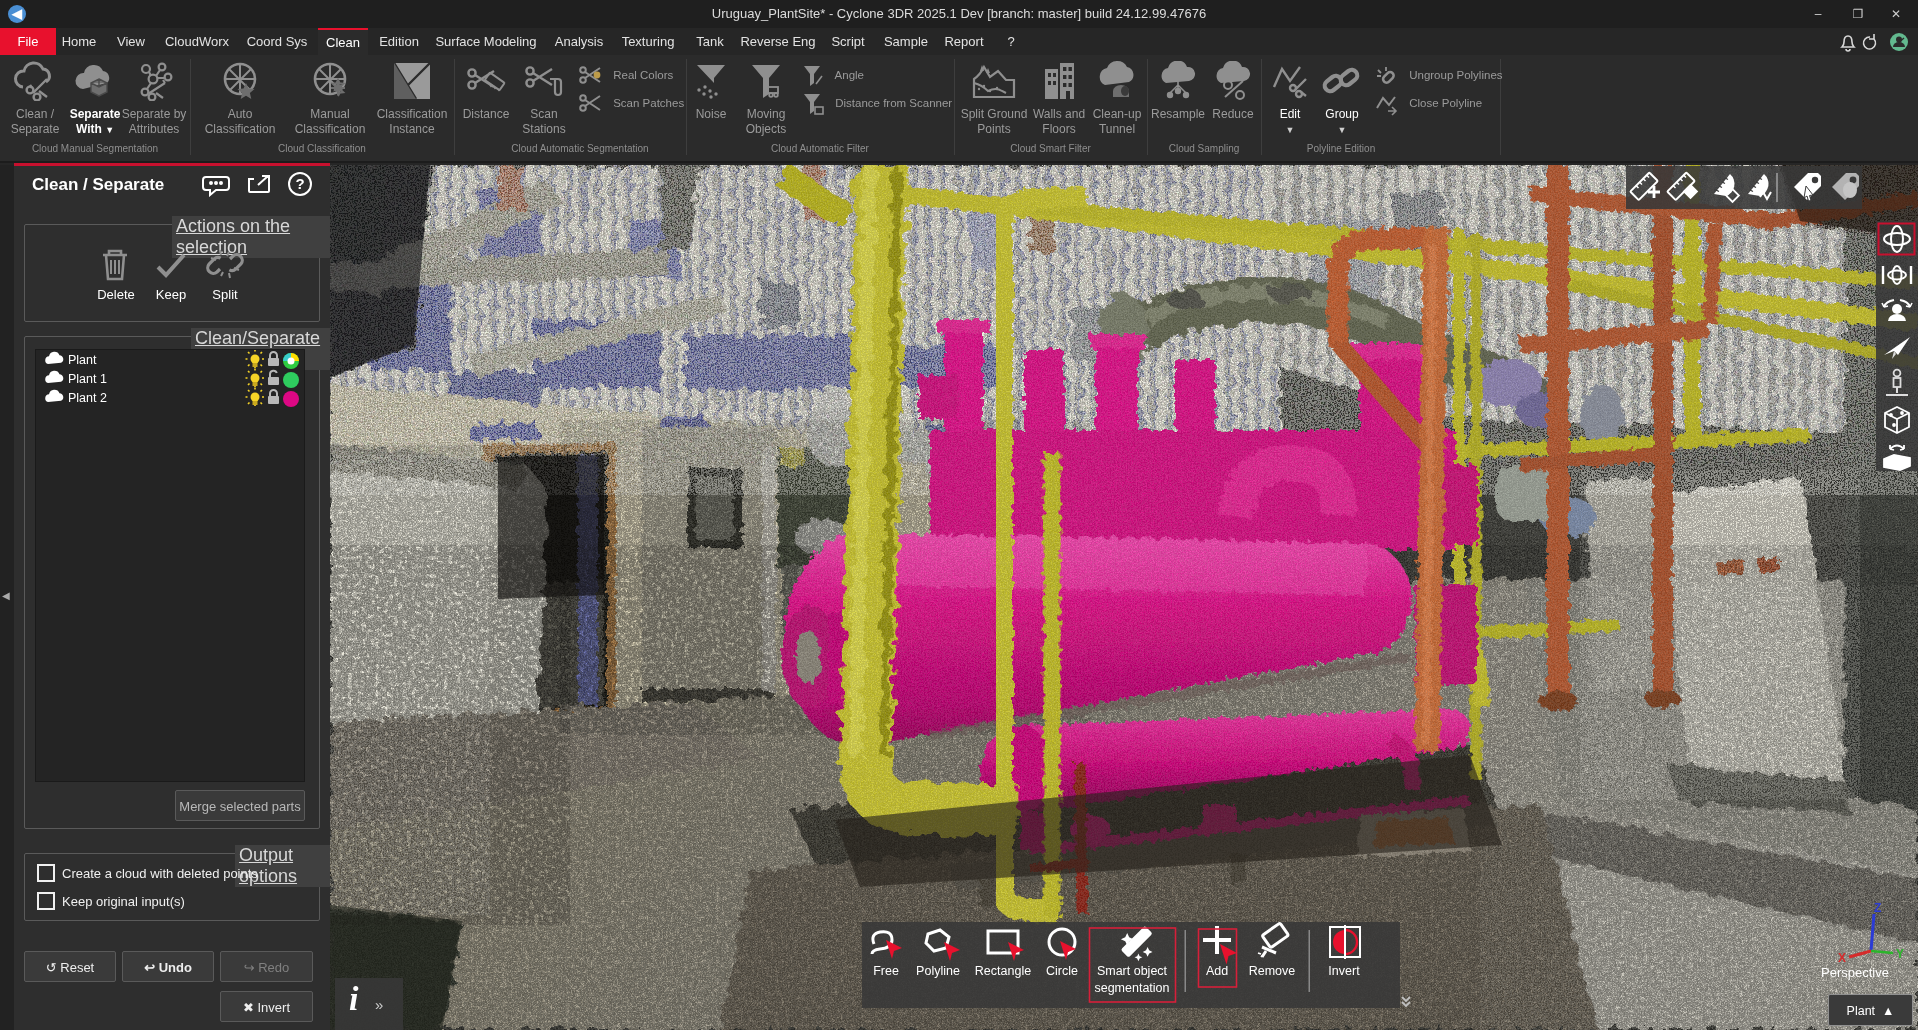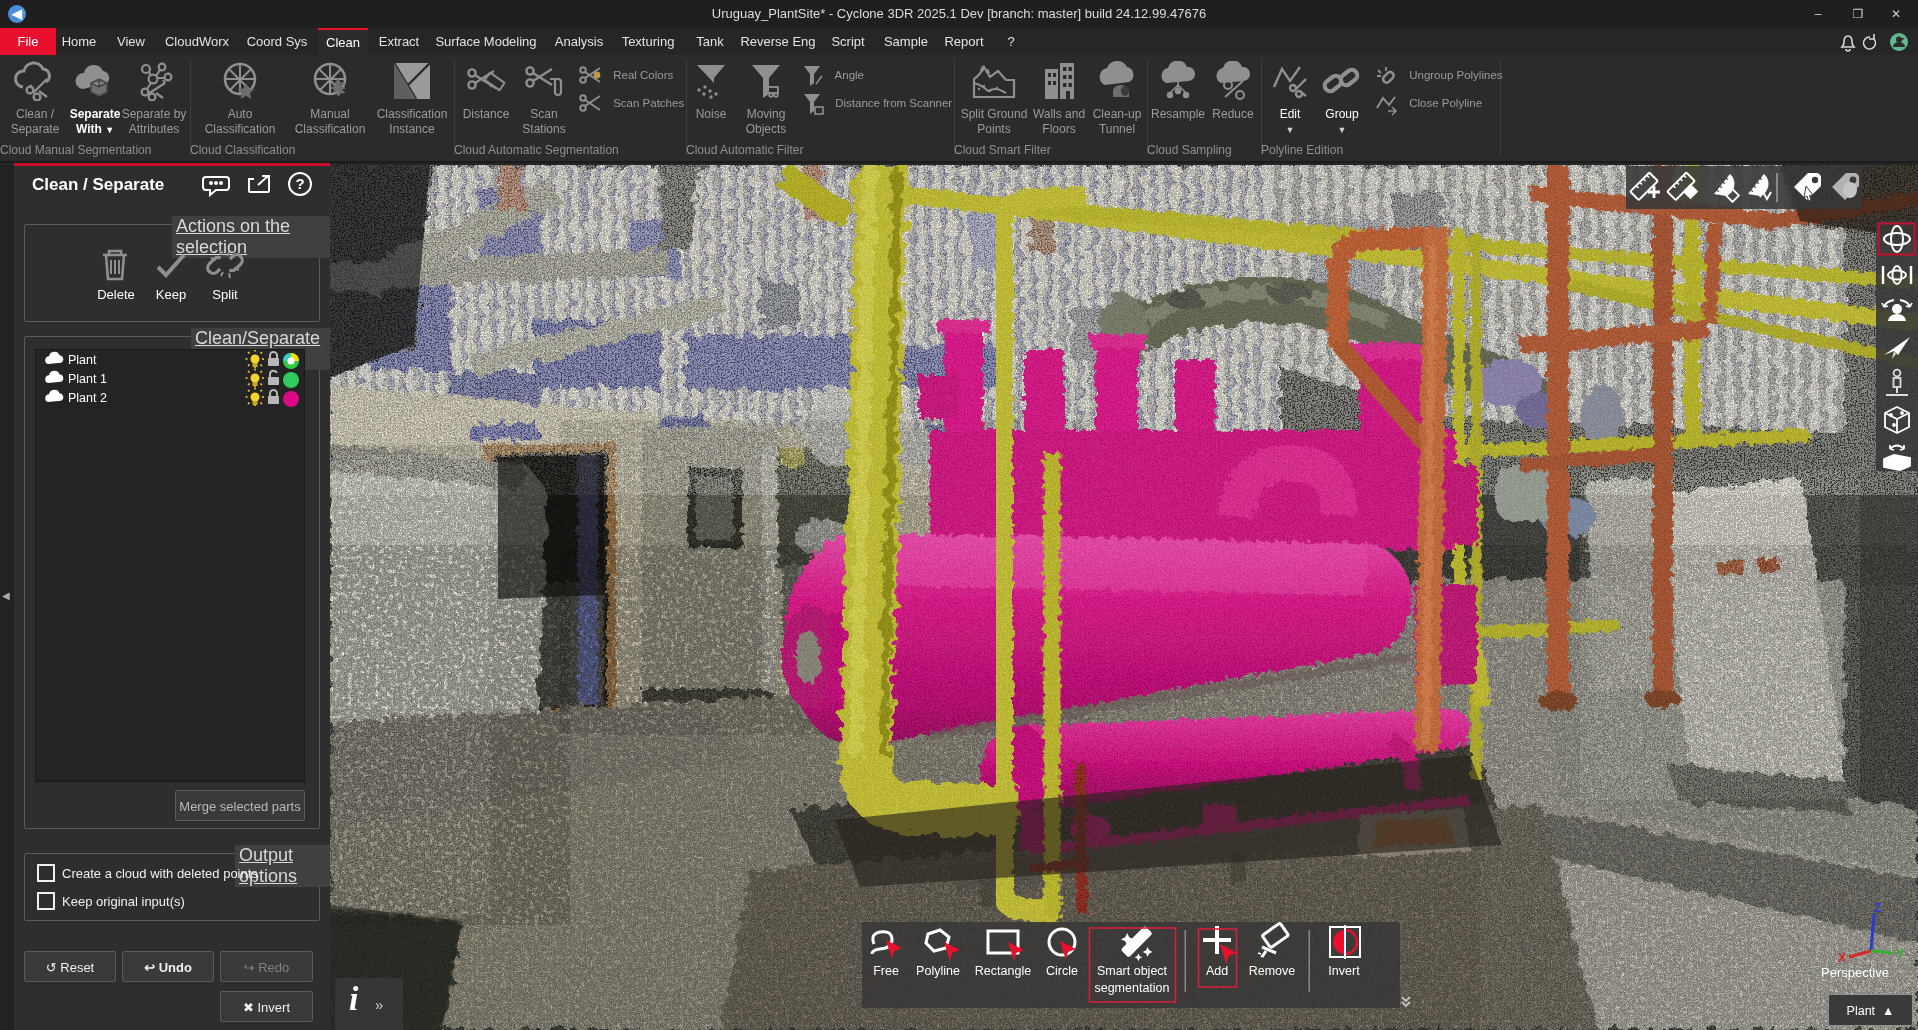--- a/index.html
+++ b/index.html
@@ -11,21 +11,21 @@
 #appicon{position:absolute;left:8px;top:5px;width:18px;height:18px;border-radius:50%;background:#4a8fd4;color:#fff;font-size:13px;text-align:center;line-height:18px;font-weight:bold;}
 .winbtn{position:absolute;top:0;width:36px;height:28px;color:#cfcfcf;font-size:12px;text-align:center;line-height:28px;}
 
 #menubar{position:absolute;left:0;top:28px;width:1918px;height:27px;background:#262626;}
 .mitem{position:absolute;top:0;height:27px;line-height:27px;color:#e2e2e2;font-size:13px;text-align:center;}
 #mfile{background:#e8112d;color:#fff;}
 #mclean{background:#2b2b2b;border-top:2px solid #e8112d;line-height:25px;color:#fff;}
 
 #ribbon{position:absolute;left:0;top:55px;width:1918px;height:108px;background:#2b2b2b;border-bottom:2px solid #1c1c1c;}
 .rsep{position:absolute;top:4px;height:96px;width:1px;background:#3e3e3e;}
-.rgrouplabel{position:absolute;top:88px;height:16px;font-size:12px;color:#8f8f8f;}
+.rgrouplabel{position:absolute;top:88px;height:16px;font-size:10px;color:#8f8f8f;text-align:center;}
 .rbtn{position:absolute;top:6px;text-align:center;color:#9b9b9b;font-size:12px;line-height:15px;}
 .rbtn .ric{display:block;margin:0 auto 6px auto;height:40px;}
 .rsmall{position:absolute;color:#9b9b9b;font-size:11.5px;height:24px;line-height:24px;text-align:left;}
 .rsmall svg{vertical-align:middle;margin-right:6px;}
 
 #leftstrip{position:absolute;left:0;top:165px;width:14px;height:865px;background:#222;}
 #panel{position:absolute;left:14px;top:163px;width:316px;height:867px;background:#2e2e2e;}
 #panelredbar{position:absolute;left:0;top:0;width:100%;height:3px;background:#c8102e;}
 #paneltitle{position:absolute;left:18px;top:12px;font-size:17px;font-weight:bold;color:#fff;}
 .grpbox{position:absolute;border:1px solid #5a5a5a;border-radius:2px;}
@@ -49,21 +49,21 @@
   <div class="winbtn" style="left:1878px;">✕</div>
 </div>
 
 <div id="menubar">
   <div class="mitem" id="mfile" style="left:0px;width:56px;">File</div>
   <div class="mitem" style="left:56px;width:46px;">Home</div>
   <div class="mitem" style="left:110px;width:42px;">View</div>
   <div class="mitem" style="left:160px;width:74px;">CloudWorx</div>
   <div class="mitem" style="left:242px;width:70px;">Coord Sys</div>
   <div class="mitem" id="mclean" style="left:318px;width:50px;">Clean</div>
-  <div class="mitem" style="left:374px;width:50px;">Extract</div>
+  <div class="mitem" style="left:374px;width:50px;">Edition</div>
   <div class="mitem" style="left:432px;width:108px;">Surface Modeling</div>
   <div class="mitem" style="left:548px;width:62px;">Analysis</div>
   <div class="mitem" style="left:616px;width:64px;">Texturing</div>
   <div class="mitem" style="left:688px;width:44px;">Tank</div>
   <div class="mitem" style="left:740px;width:76px;">Reverse Eng</div>
   <div class="mitem" style="left:824px;width:48px;">Script</div>
   <div class="mitem" style="left:880px;width:52px;">Sample</div>
   <div class="mitem" style="left:938px;width:52px;">Report</div>
   <div class="mitem" style="left:998px;width:26px;">?</div>
   <svg style="position:absolute;right:8px;top:3px;" width="74" height="22" viewBox="0 0 74 22">
@@ -82,21 +82,21 @@
 <div id="ribbon">
   <div class="rsep" style="left:190px;"></div>
   <div class="rsep" style="left:454px;"></div>
   <div class="rsep" style="left:686px;"></div>
   <div class="rsep" style="left:954px;"></div>
   <div class="rsep" style="left:1147px;"></div>
   <div class="rsep" style="left:1261px;"></div>
   <div class="rsep" style="left:1500px;"></div>
   <div class="rgrouplabel" style="left:0px;width:190px;">Cloud Manual Segmentation</div>
   <div class="rgrouplabel" style="left:190px;width:264px;">Cloud Classification</div>
-  <div class="rgrouplabel" style="left:454px;width:232px;">Cloud Automatic Segmentation</div>
+  <div class="rgrouplabel" style="left:464px;width:232px;">Cloud Automatic Segmentation</div>
   <div class="rgrouplabel" style="left:686px;width:268px;">Cloud Automatic Filter</div>
   <div class="rgrouplabel" style="left:954px;width:193px;">Cloud Smart Filter</div>
   <div class="rgrouplabel" style="left:1147px;width:114px;">Cloud Sampling</div>
   <div class="rgrouplabel" style="left:1261px;width:160px;">Polyline Edition</div>
 
   <div class="rbtn" style="left:3px;width:64px;">
     <svg class="ric" width="44" height="40" viewBox="0 0 44 40">
         <path d="M10 26 a8 8 0 0 1 1-16 a10 10 0 0 1 19-2 a7 7 0 0 1 3 13" fill="none" stroke="#8f8f8f" stroke-width="3"></path>
         <g stroke="#8f8f8f" stroke-width="2.4" fill="none">
           <circle cx="17" cy="29" r="3.4"></circle>

